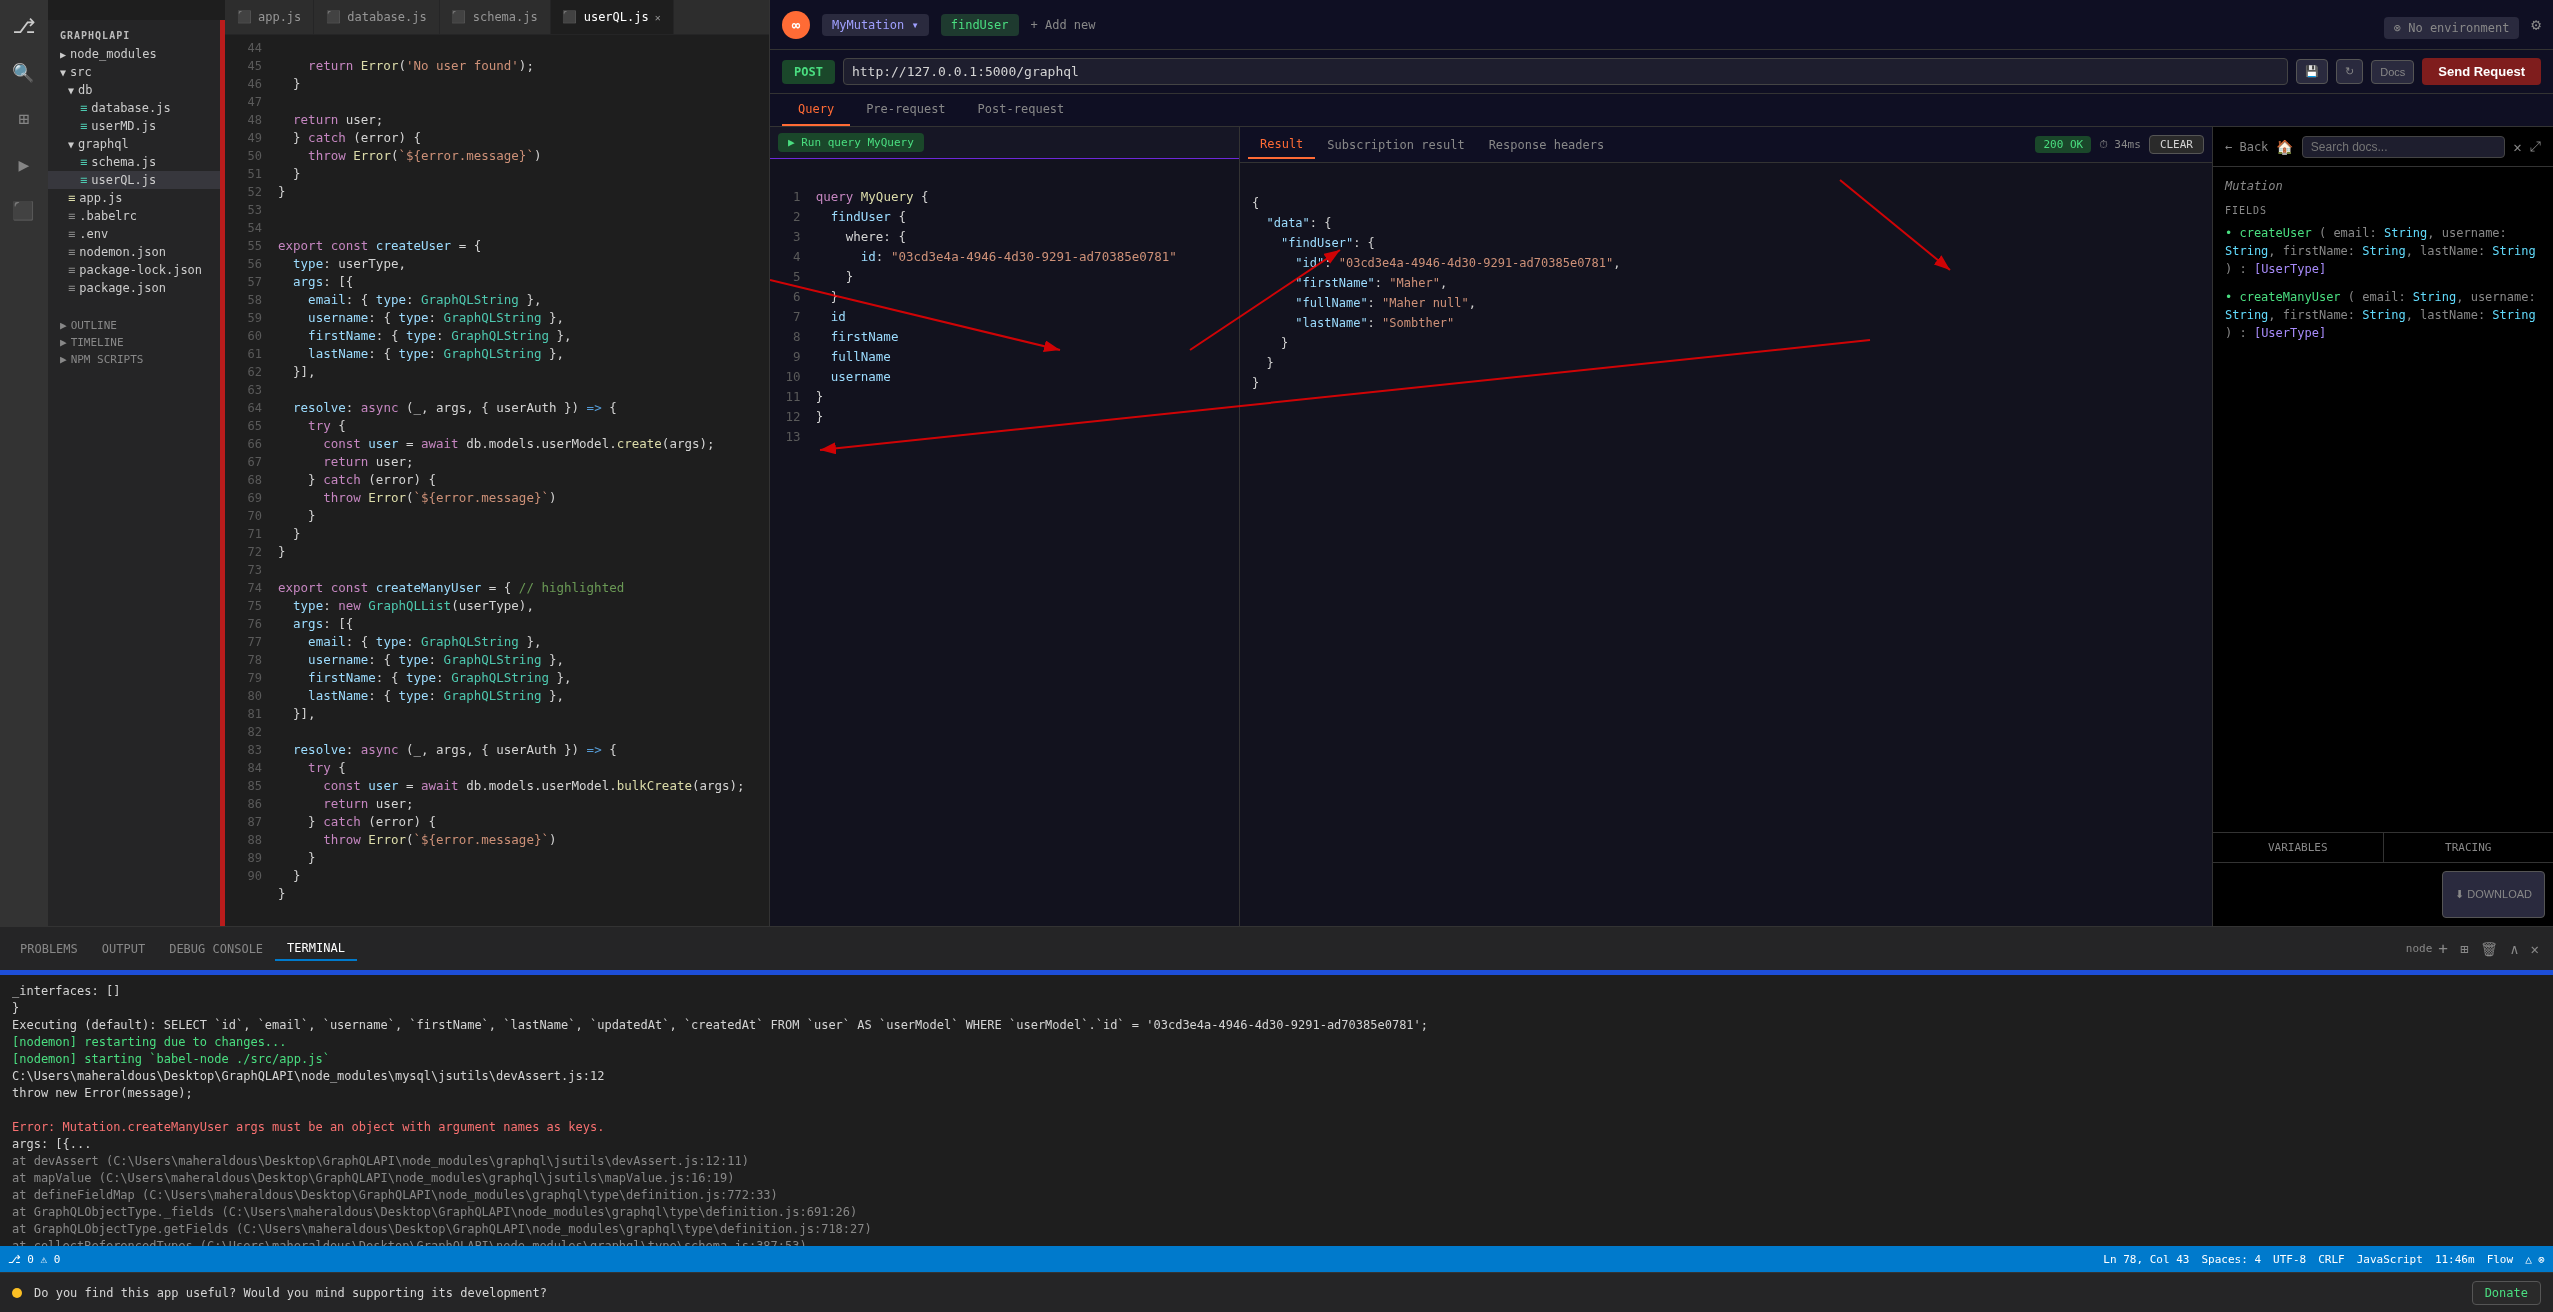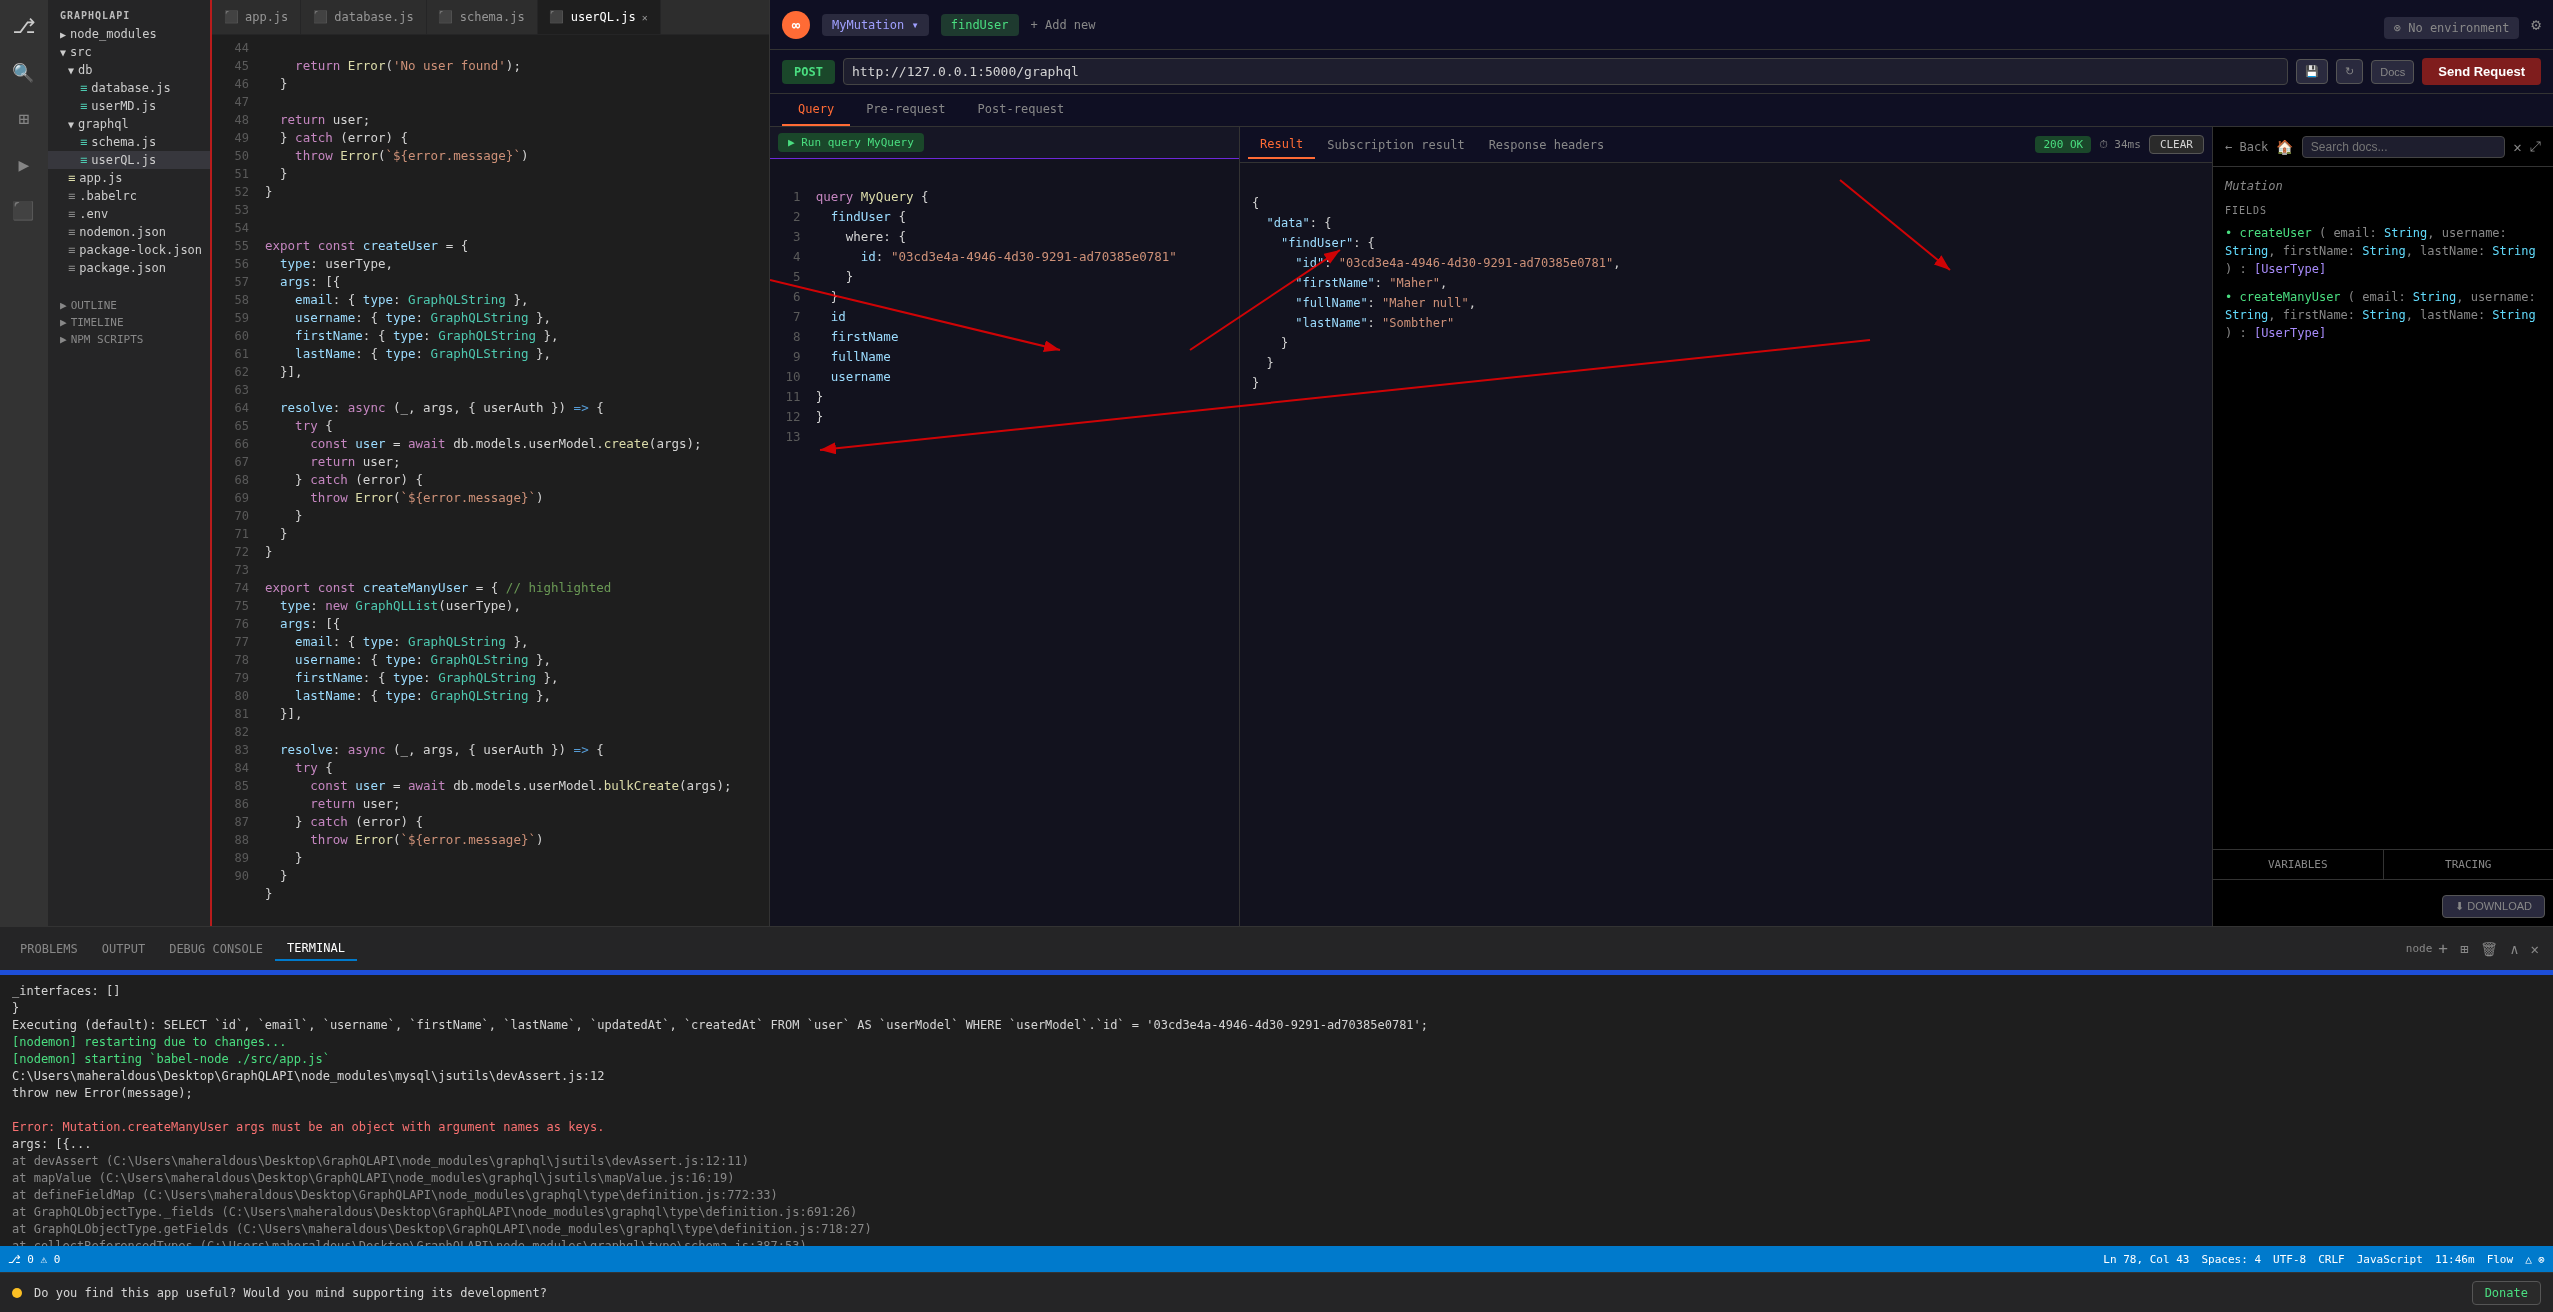--- a/index.html
+++ b/index.html
@@ -25,21 +25,21 @@
     <div style="width:770px; position:relative; display:flex; background:#1e1e1e; flex-shrink:0; border-right:1px solid #333;">
 
       <div style="width:48px; background:#333333; display:flex; flex-direction:column; align-items:center; padding-top:12px; gap:18px; flex-shrink:0;">
         <div style="width:28px;height:28px;display:flex;align-items:center;justify-content:center;color:#ccc;font-size:20px;cursor:pointer;">⎇</div>
         <div style="width:28px;height:28px;display:flex;align-items:center;justify-content:center;color:#858585;font-size:18px;cursor:pointer;">🔍</div>
         <div style="width:28px;height:28px;display:flex;align-items:center;justify-content:center;color:#858585;font-size:18px;cursor:pointer;">⊞</div>
         <div style="width:28px;height:28px;display:flex;align-items:center;justify-content:center;color:#858585;font-size:18px;cursor:pointer;">▶</div>
         <div style="width:28px;height:28px;display:flex;align-items:center;justify-content:center;color:#858585;font-size:18px;cursor:pointer;">⬛</div>
       </div>
 
-      <div style="width:164px; background:#252526; overflow-y:auto; border-right:2px solid #b91c1c; flex-shrink:0;">
+      <div style="width:177px; background:#252526; overflow-y:auto; border-right:5px solid #b91c1c; flex-shrink:0;margin-top:20px;">
         <div style="font-size:10px;font-weight:700;color:#bbbbbb;padding:10px 12px 4px;letter-spacing:1px;text-transform:uppercase;">GRAPHQLAPI</div>
 
         <div style="display:flex;align-items:center;padding:2px 0 2px 12px;cursor:pointer;font-size:12px;color:#cccccc;gap:4px;">
           <span style="color:#cccccc;font-size:10px;">▶</span>
           <span>node_modules</span>
         </div>
         <div style="display:flex;align-items:center;padding:2px 0 2px 12px;cursor:pointer;font-size:12px;color:#cccccc;gap:4px;">
           <span style="color:#cccccc;font-size:10px;">▼</span>
           <span>src</span>
         </div>
@@ -277,21 +277,21 @@
               <span style="color:#888;">( email: </span><span style="color:#61dafb;">String</span><span style="color:#888;">, username: </span><span style="color:#61dafb;">String</span><span style="color:#888;">, firstName: </span><span style="color:#61dafb;">String</span><span style="color:#888;">, lastName: </span><span style="color:#61dafb;">String</span><span style="color:#888;"> )</span>
               <span style="color:#888;">: </span><span style="color:#a78bfa;">[UserType]</span>
             </div>
           </div>
 
           <div style="display:flex;border-top:1px solid #333;flex-shrink:0;">
             <div style="flex:1;padding:8px;text-align:center;font-size:11px;color:#888;cursor:pointer;border-right:1px solid #333;">VARIABLES</div>
             <div style="flex:1;padding:8px;text-align:center;font-size:11px;color:#888;cursor:pointer;">TRACING</div>
           </div>
           <div style="padding:8px;border-top:1px solid #333;display:flex;justify-content:flex-end;">
-            <button style="background:#2a2a3e;border:1px solid #555;color:#888;padding:4px 12px;border-radius:4px;font-size:11px;cursor:pointer;margin-top:7px;">⬇ DOWNLOAD</button>
+            <button style="background:#2a2a3e;border:1px solid #555;color:#888;padding:16px 12px;border-radius:4px;font-size:11px;cursor:pointer;">⬇ DOWNLOAD</button>
           </div>
         </div>
 
       </div>
 
       <svg style="position:absolute;top:0;left:770px;width:1783px;height:800px;pointer-events:none;z-index:100;" viewBox="0 0 1783 800">
 
         <defs>
           <marker id="arrowhead" markerWidth="8" markerHeight="6" refX="8" refY="3" orient="auto">
             <polygon points="0 0, 8 3, 0 6" fill="red"></polygon>

